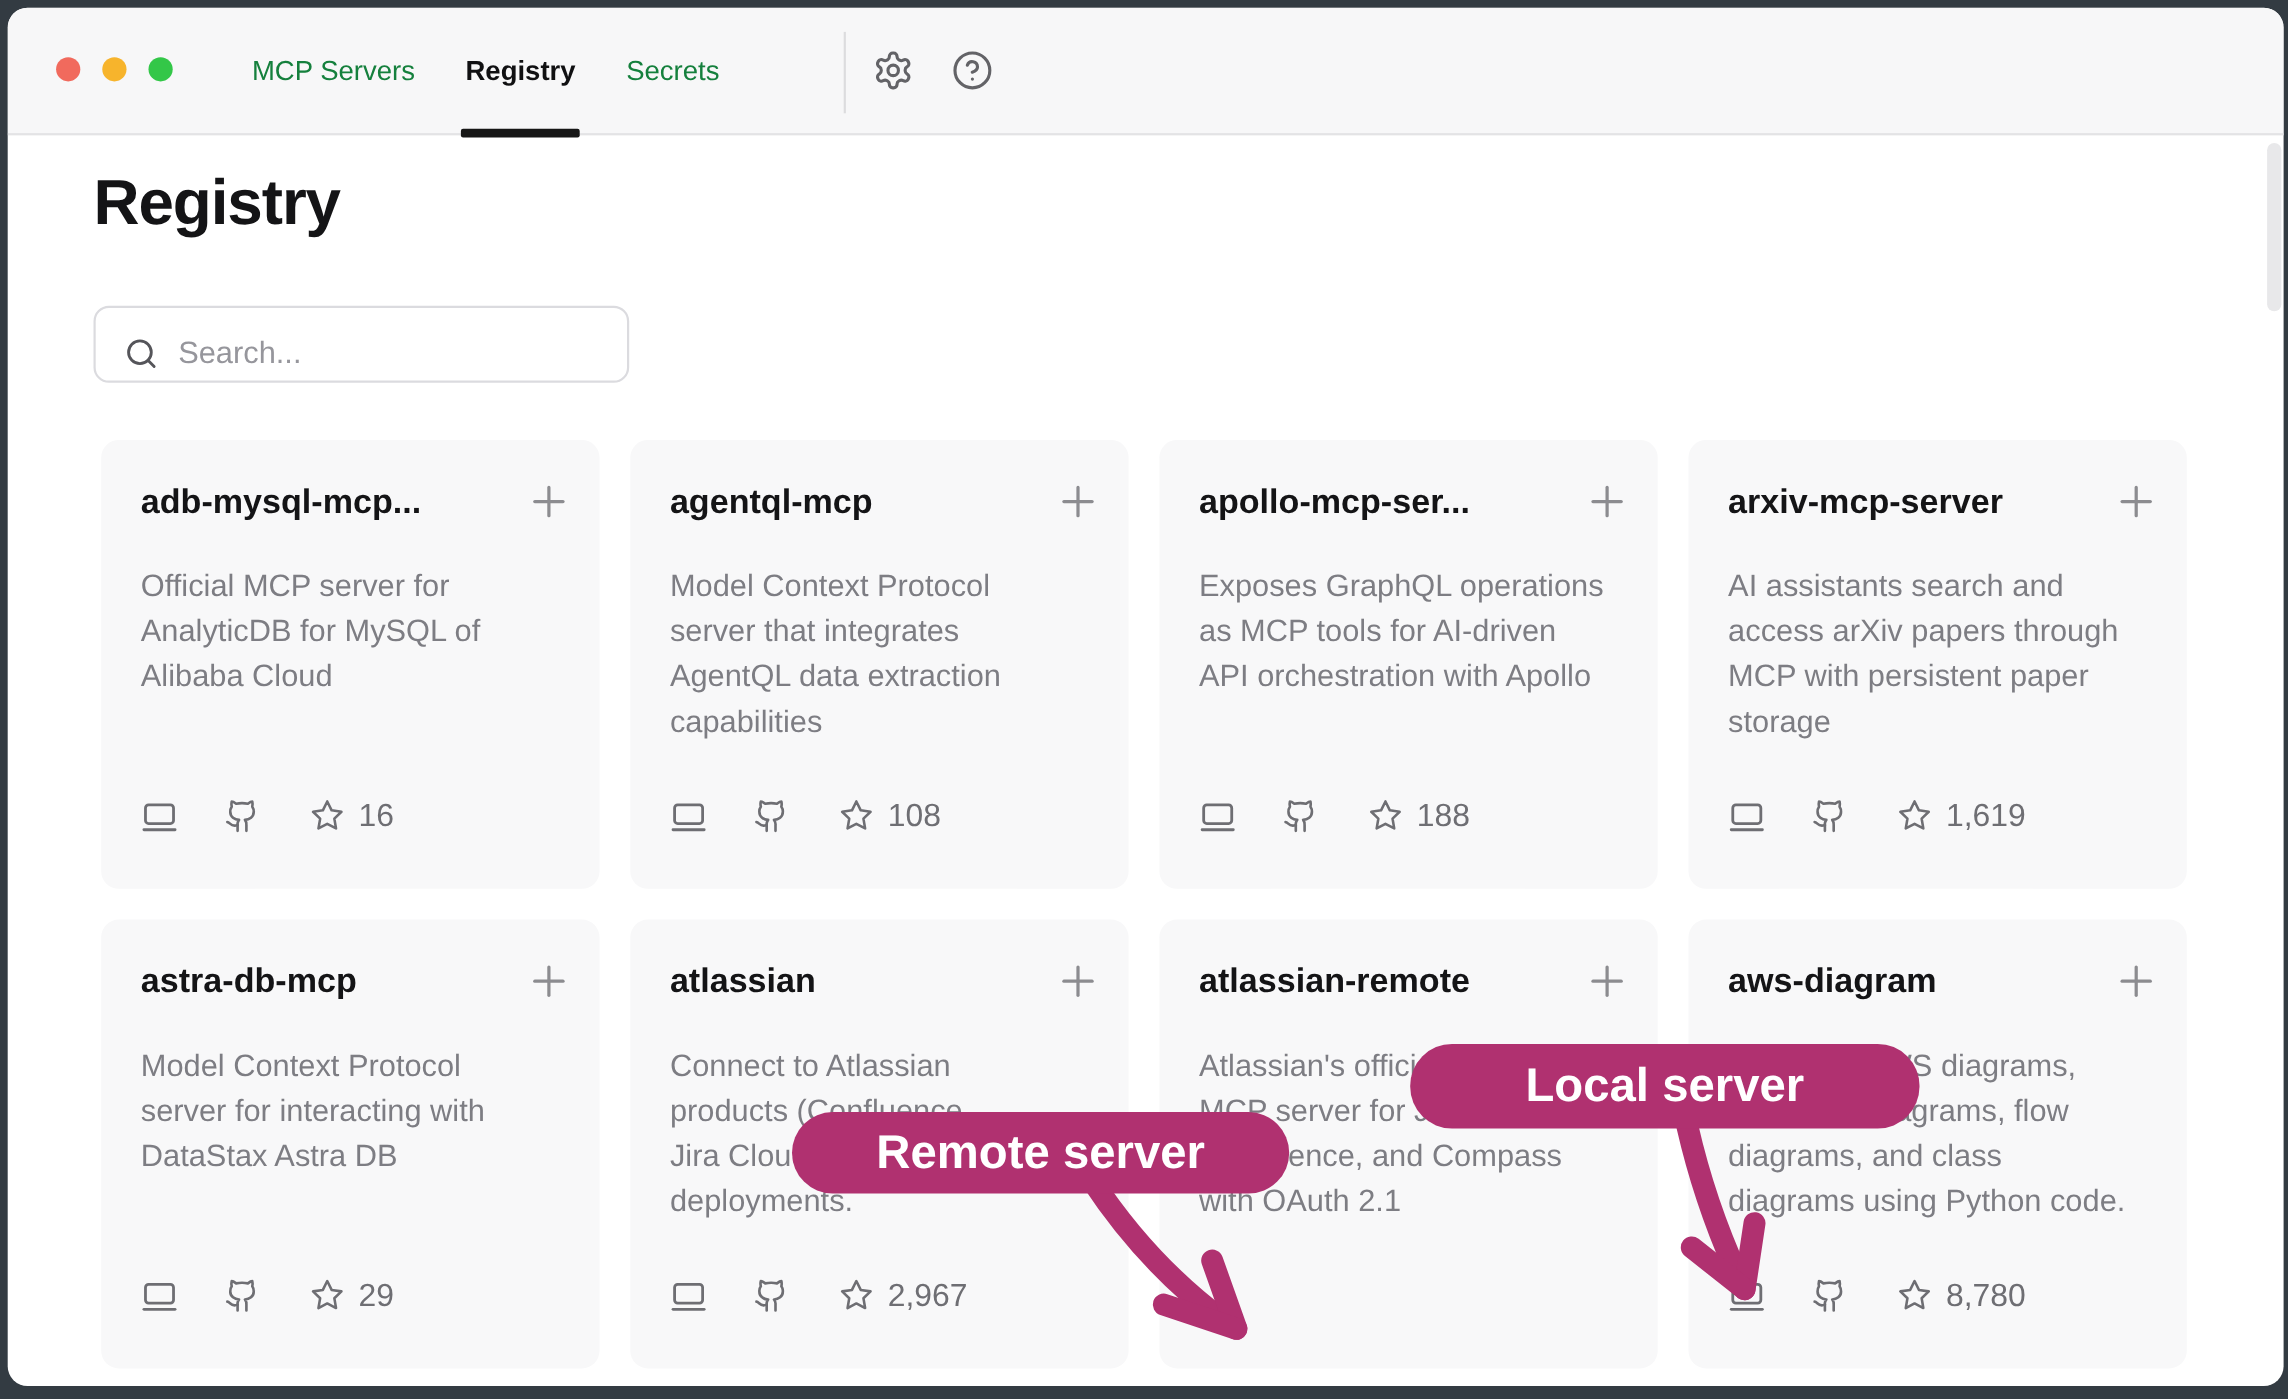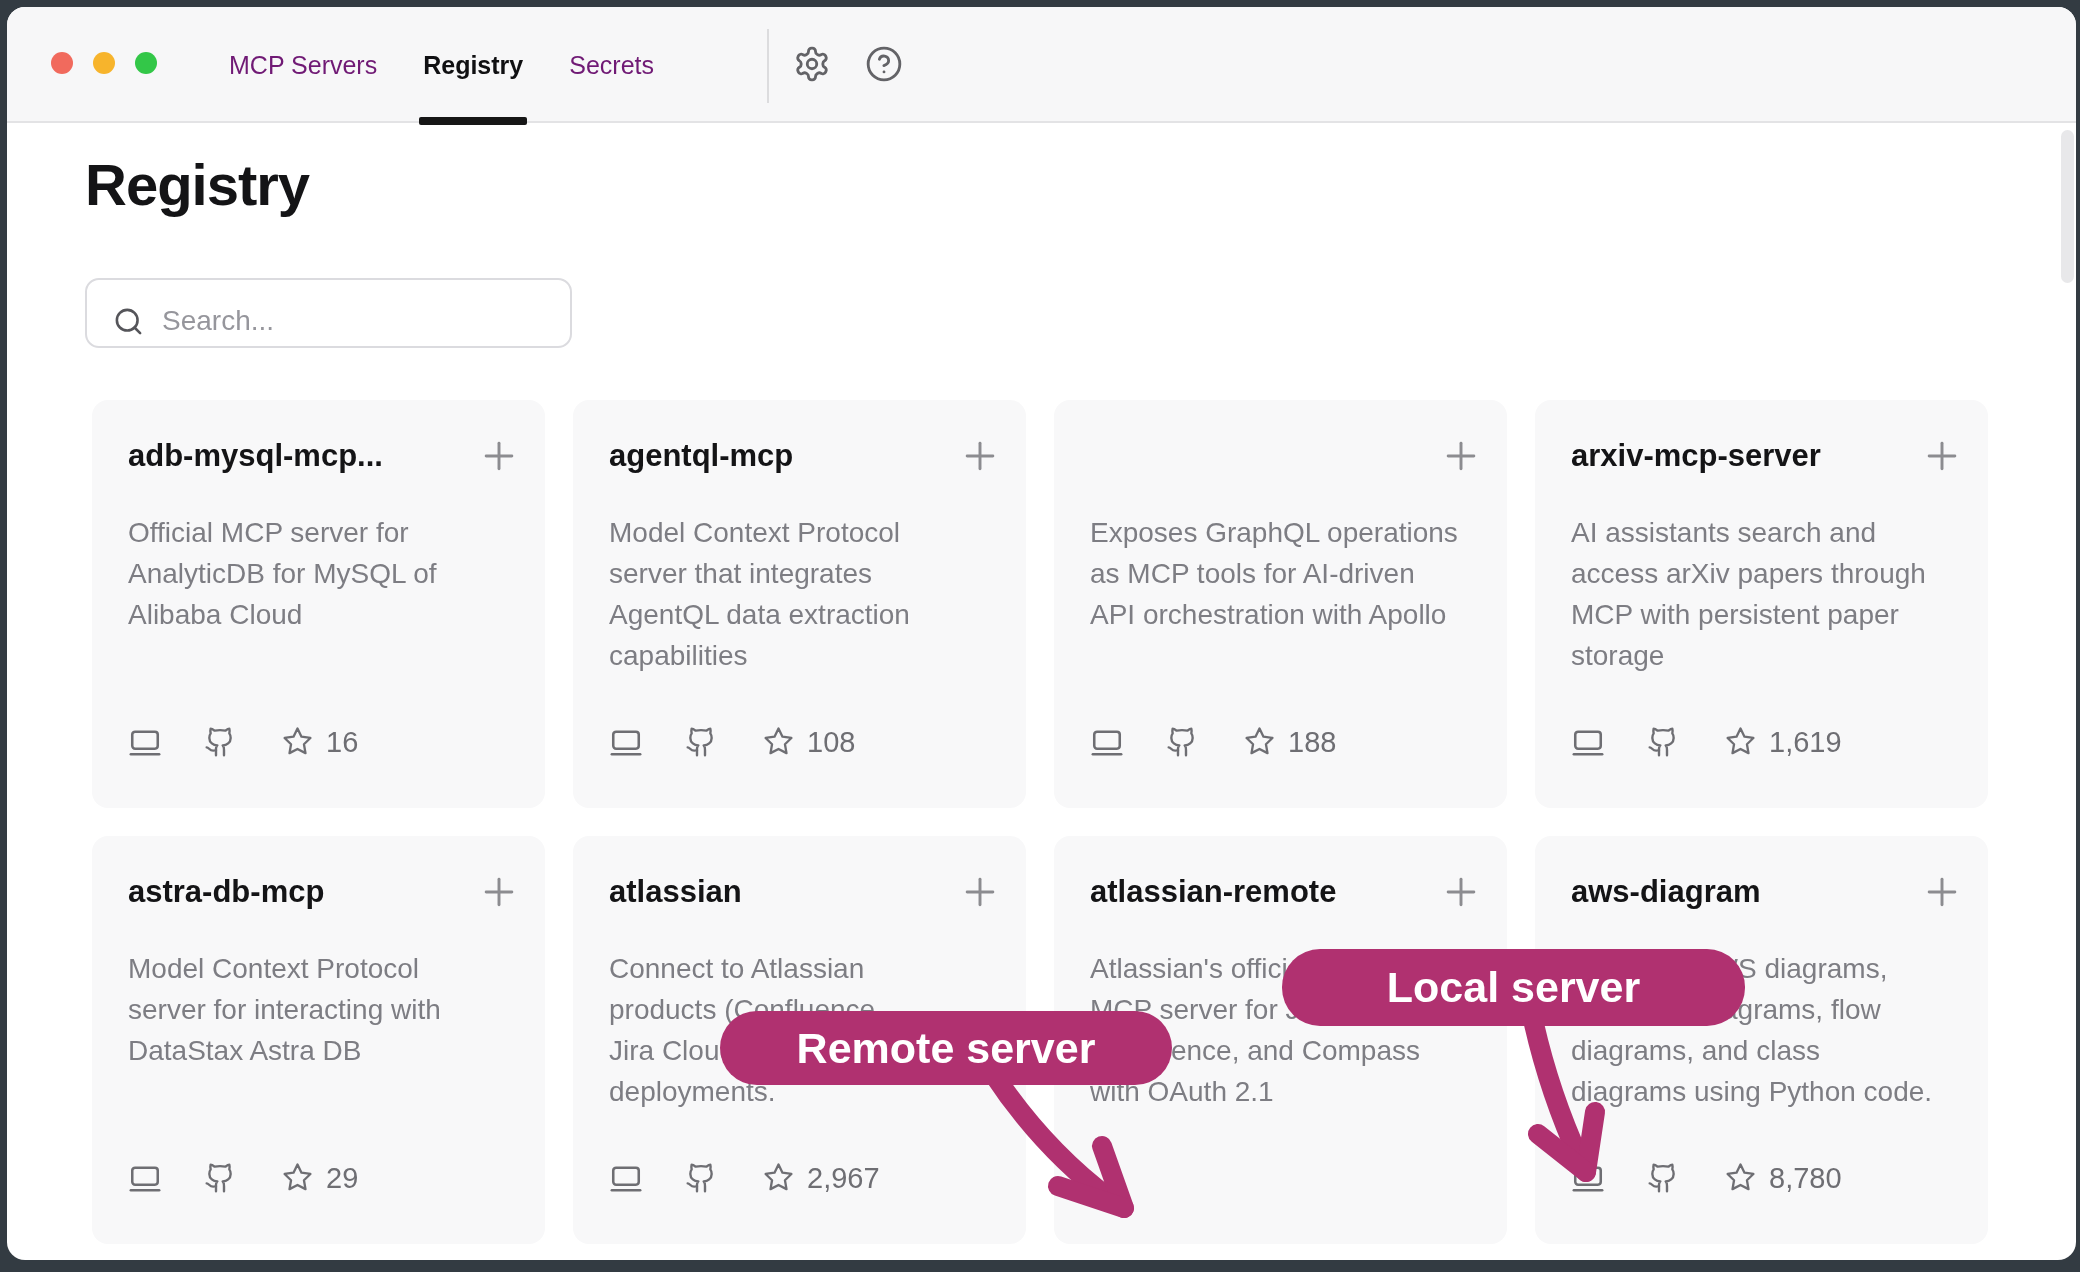--- a/index.html
+++ b/index.html
@@ -17,21 +17,21 @@
   
   .toolbar {
     position:absolute; left:0; top:0; width:100%; height:116px;
     background:#f7f7f8; border-bottom:2px solid #e3e3e5;
   }
   .lights { position:absolute; left:44px; top:45px; display:flex; gap:20px; }
   .light { width:22px; height:22px; border-radius:50%; }
   .tabs { position:absolute; left:222px; top:0; height:116px; display:flex; gap:46px; }
   .tab {
     position:relative; height:116px; display:flex; align-items:center;
-    font-size:25px; color:#701a75; cursor:default;
+    font-size:25px; color:#15803d; cursor:default;
   }
   .tab.active { color:#101012; font-weight:700; }
   .tab.active::after {
     content:""; position:absolute; left:-4px; right:-4px; bottom:-2px;
     height:8px; background:#161616; border-radius:2px;
   }
   .tb-divider { position:absolute; left:760px; top:22px; width:2px; height:74px; background:#dcdcde; }
   .tb-icon { position:absolute; top:38px; width:38px; height:38px; color:#636367; }
   .tb-icon svg { width:100%; height:100%; }
   
@@ -197,20 +197,21 @@
           </span>
           <span class="mi star">
             <svg viewBox="0 0 24 24" fill="none" stroke="currentColor" stroke-width="1.8" stroke-linejoin="round">
               <polygon points="12 2 15.09 8.26 22 9.27 17 14.14 18.18 21.02 12 17.77 5.82 21.02 7 14.14 2 9.27 8.91 8.26"></polygon>
             </svg>
           </span>
           <span class="star-count">108</span>
         </div>
       </div>
       <div class="card">
+        <div class="card-title">apollo-mcp-ser...</div>
         <button class="plus-btn"><svg viewBox="0 0 24 24" fill="none" stroke="currentColor" stroke-width="1.6" stroke-linecap="round">
             <line x1="12" y1="5" x2="12" y2="19"></line>
             <line x1="5" y1="12" x2="19" y2="12"></line>
           </svg></button>
         <div class="card-desc">Exposes GraphQL operations
 as MCP tools for AI-driven
 API orchestration with Apollo</div>
         <div class="card-meta">
           <span class="mi laptop">
             <svg viewBox="0 0 24 24" fill="none" stroke="currentColor" stroke-width="1.8" stroke-linecap="round" stroke-linejoin="round">

